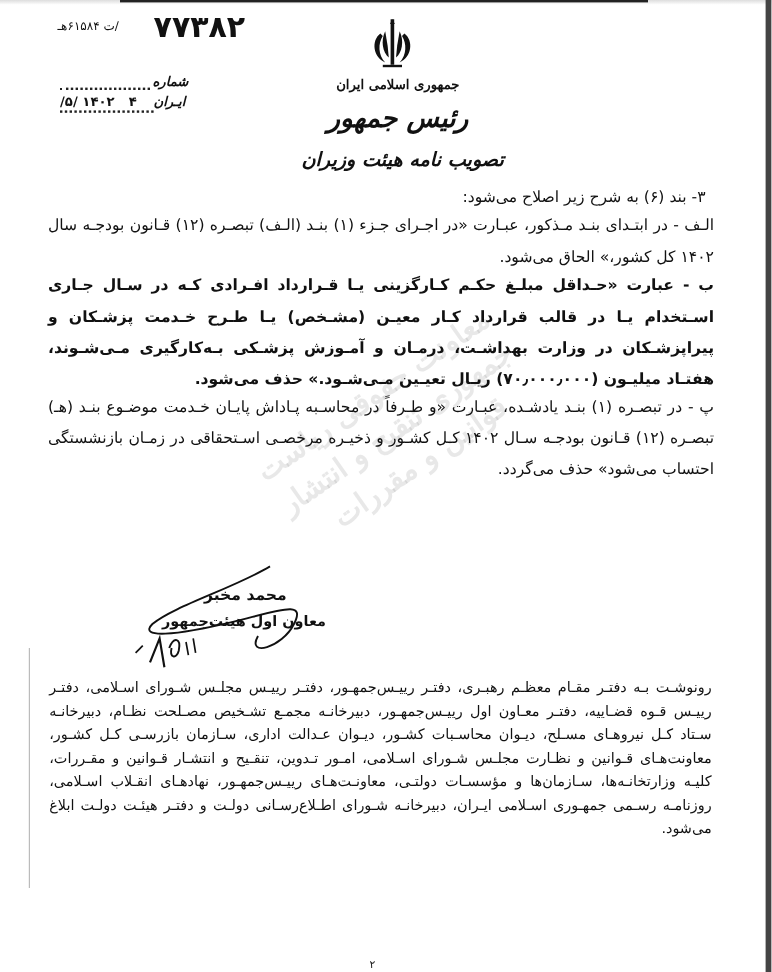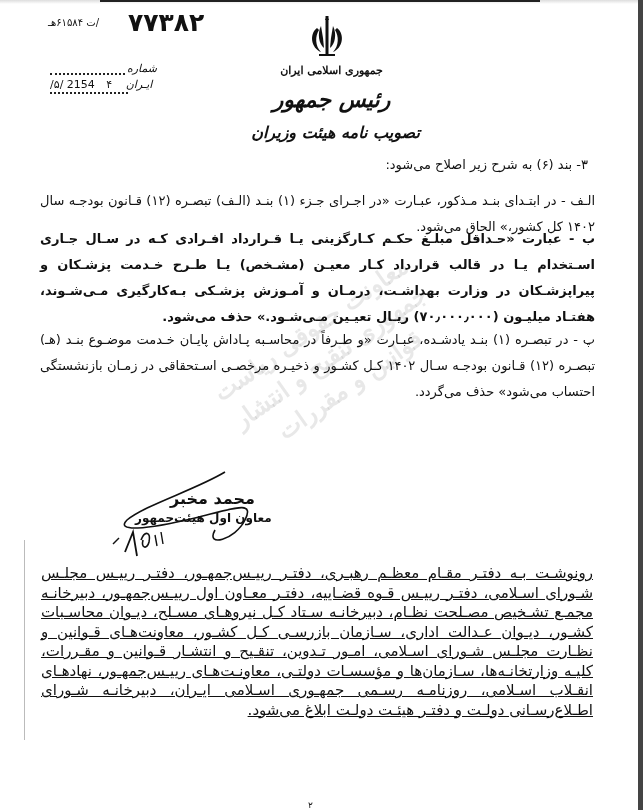--- a/index.html
+++ b/index.html
@@ -35,21 +35,21 @@
       font-family: "DejaVu Sans", sans-serif;
       font-weight: bold; font-size: 25px; letter-spacing: 3px;
       direction: rtl;
     }
     .ref-code {
       position: absolute; left: 48px; top: 17px;
       font-size: 10px; direction: rtl; font-weight: normal;
     }
     .meta-row {
       position: absolute; left: 50px; direction: rtl;
-      font-size: 11px; font-weight: normal; white-space: nowrap;
+      font-size: 11px; font-weight: bold; white-space: nowrap;
     }
     .meta-row .dots {
       display: inline-block; width: 75px; border-bottom: 2px dotted #222;
       vertical-align: bottom; margin-right: 2px; height: 10px;
     }
     .meta-row .label { font-style: italic; }
     
     .emblem {
       position: absolute; left: 305px; top: 14px; width: 44px; height: 44px;
     }
@@ -60,32 +60,32 @@
     .hdr-1 { top: 64px; font-size: 11px; left: 10px; }
     .hdr-2 { top: 86px; font-size: 22px; font-style: italic; left: 10px; }
     .hdr-3 { top: 123px; font-size: 16px; font-style: italic; left: 14px; }
     
     .para {
       position: absolute; right: 48px; width: 555px;
       direction: rtl; text-align: justify; text-align-last: right;
       font-size: 13px; line-height: 26px;
     }
     .p-head { top: 152px; right: 55px; }
-    .p-alef { top: 176px; margin-top: 12px; }
+    .p-alef { top: 176px; }
     .p-be { top: 226px; font-weight: bold; }
     .p-pe { top: 327px; }
     .p-dist {
       position: absolute; right: 50px; top: 564px; width: 552px;
       direction: rtl; text-align: justify; text-align-last: right;
-      font-size: 15px; line-height: 19.5px; text-decoration: underline;
+      font-size: 12px; line-height: 19.5px;
     }
     
     .sig-name {
       position: absolute; left: 170px; top: 489px; direction: rtl;
-      font-size: 16px; font-weight: bold;
+      font-size: 13px; font-weight: bold;
     }
     .sig-title {
       position: absolute; left: 135px; top: 511px; direction: rtl;
       font-size: 12px; font-weight: bold;
     }
     .sig-scribble {
       position: absolute; left: 105px; top: 460px; width: 200px; height: 110px;
     }
     .watermark {
       position: absolute; left: 220px; top: 300px; width: 260px; height: 170px;
@@ -112,21 +112,21 @@
 
 <div class="ref-number">۷۷۳۸۲</div>
 <div class="ref-code">/ت ۶۱۵۸۴هـ</div>
 
 <div class="meta-row" style="top:62px;">
   <span class="label">شماره</span><span class="dots"></span>
 </div>
 <div class="meta-row" style="top:78px;">
   <span class="label">ایـران</span>
   <span style="margin:0 10px 0 8px;">۴</span>
-  <span>2154 /۵/</span>
+  <span>۱۴۰۲ /۵/</span>
 </div>
 <div style="position:absolute;left:50px;top:92px;width:78px;border-bottom:2px dotted #222;"></div>
 
 <svg class="emblem" viewBox="0 0 44 44">
   <path d="M22 2 L22 40" stroke="#111" stroke-width="3"></path>
   <path d="M20 6 L24 6 L22 2 Z" fill="#111"></path>
   <path d="M12 14 C4 20 6 34 16 38 C10 32 10 22 14 16 Z" fill="#111"></path>
   <path d="M32 14 C40 20 38 34 28 38 C34 32 34 22 30 16 Z" fill="#111"></path>
   <path d="M16 12 C12 20 14 30 19 34 L18 24 Z" fill="#111"></path>
   <path d="M28 12 C32 20 30 30 25 34 L26 24 Z" fill="#111"></path>

